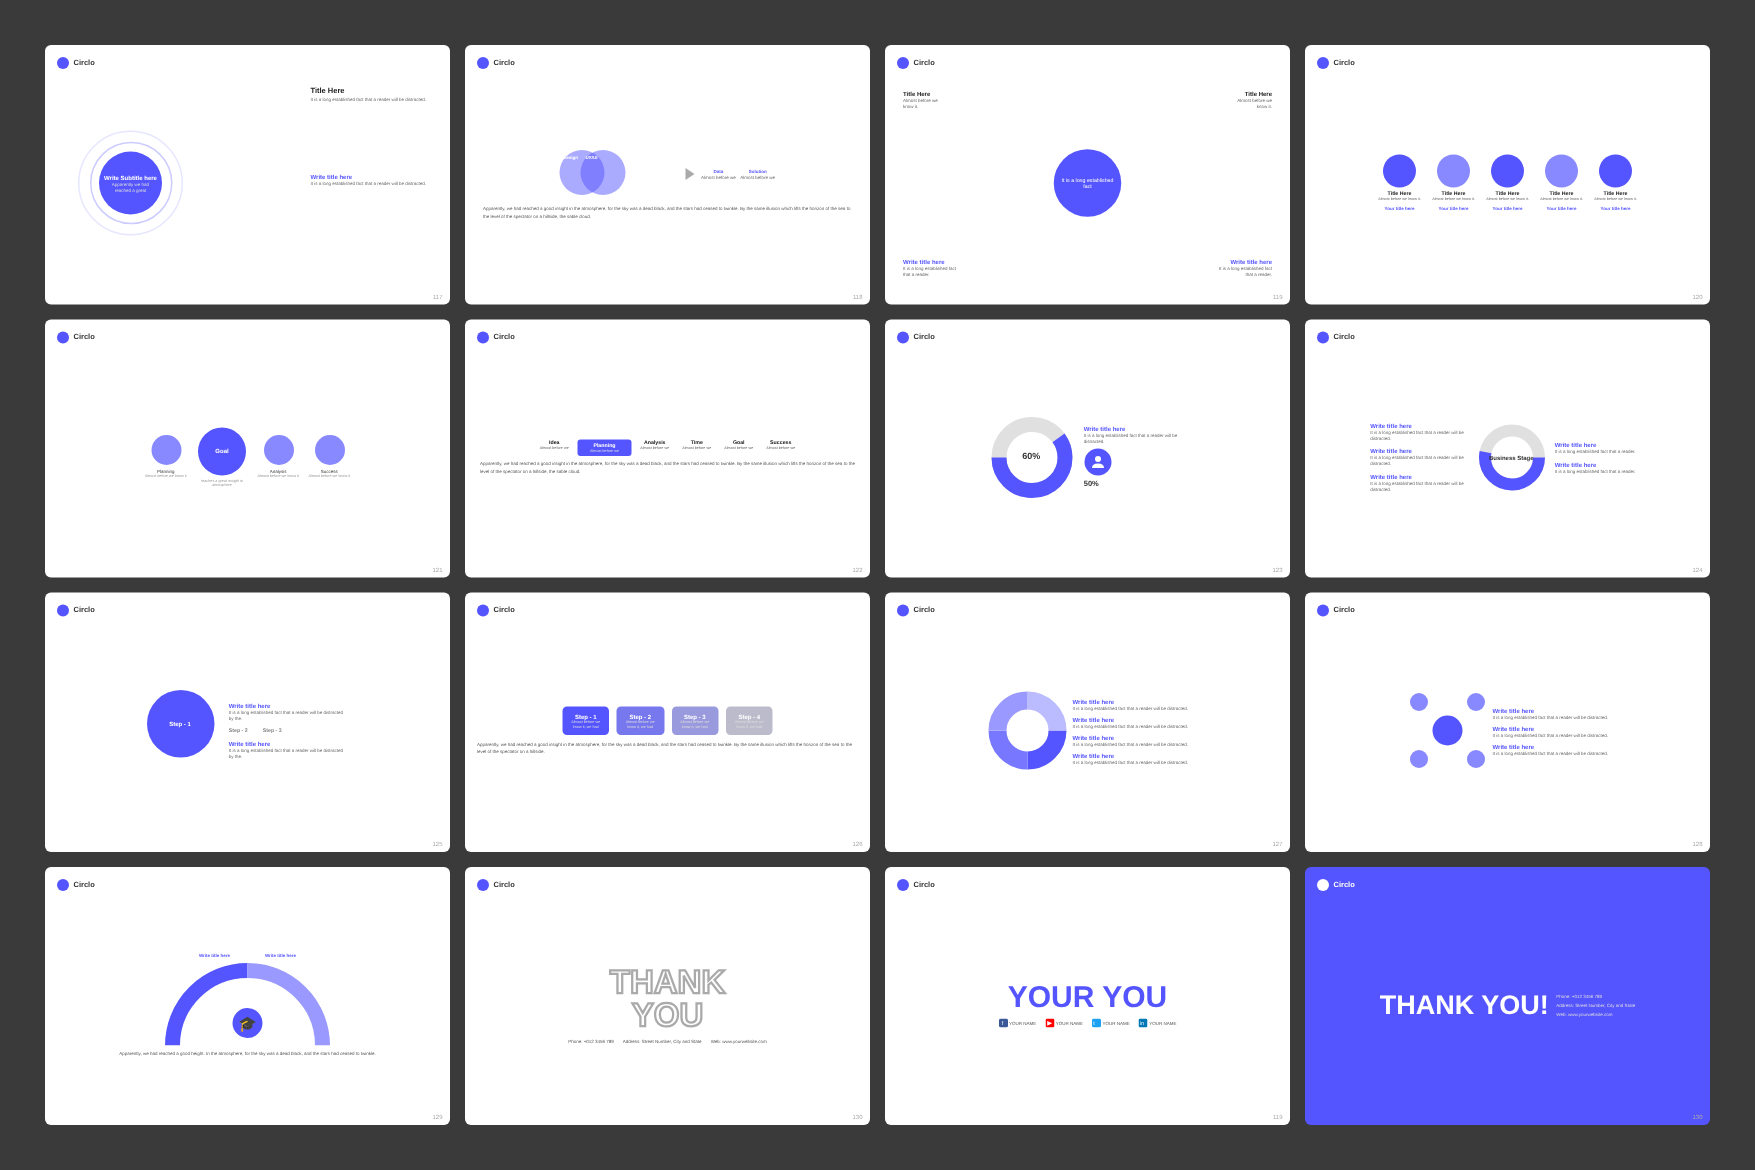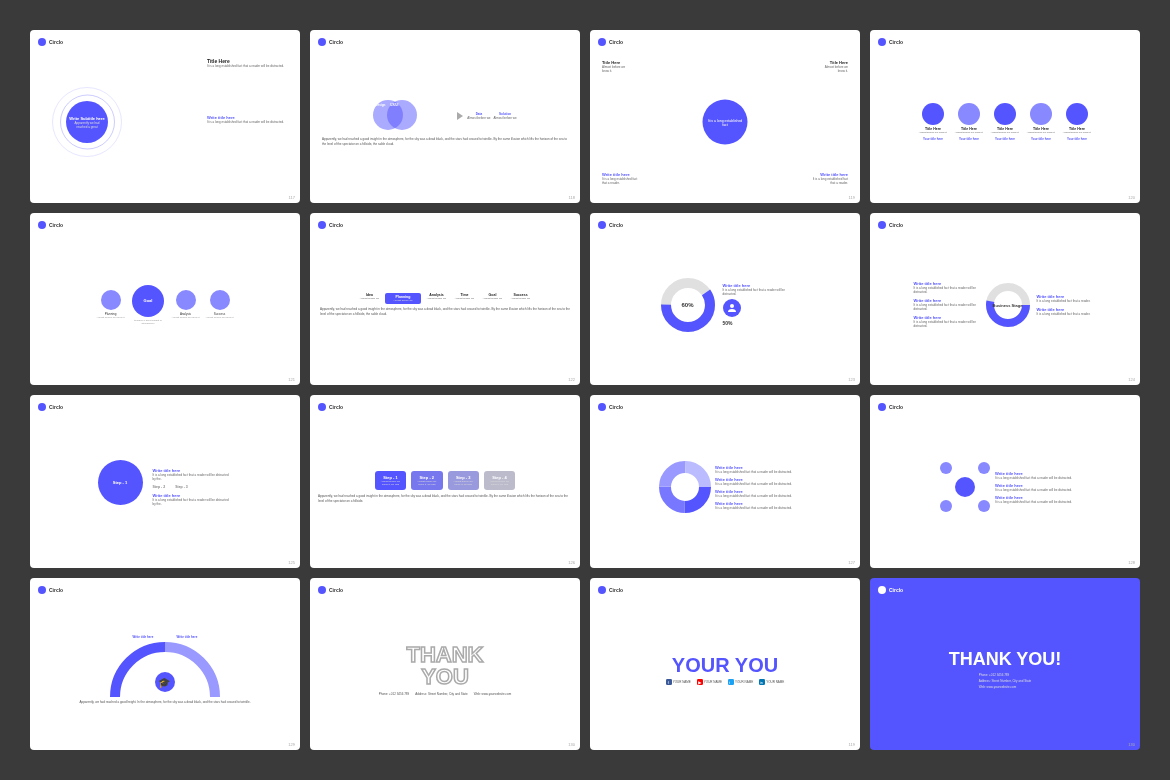--- a/index.html
+++ b/index.html
@@ -613,21 +613,21 @@
       </div>
     </div>
     <span class="slide-number">119</span>
   </div>
 
   <div class="slide s14">
     <div class="slide-header">
       <div class="slide-logo-icon" style="background:#fff;"></div>
       <span class="slide-logo-text" style="color:#fff;">Circlo</span>
     </div>
-    <div class="slide-content" style="flex-direction:column;align-items:center;justify-content:center;gap:5px;">
+    <div class="slide-content" style="align-items:center;justify-content:center;gap:5px;">
       <div style="font-size:18px;font-weight:900;font-family:sans-serif;color:#fff;text-align:center;line-height:1;">THANK YOU!</div>
       <div style="display:flex;flex-direction:column;gap:2px;align-items:flex-start;">
         <span style="font-size:3px;color:#ddd;font-family:sans-serif;">Phone: +012 3456 789</span>
         <span style="font-size:3px;color:#ddd;font-family:sans-serif;">Address: Street Number, City and State</span>
         <span style="font-size:3px;color:#ddd;font-family:sans-serif;">Web: www.yourwebsite.com</span>
       </div>
     </div>
     <span class="slide-number" style="color:#aaa;">130</span>
   </div>
 

